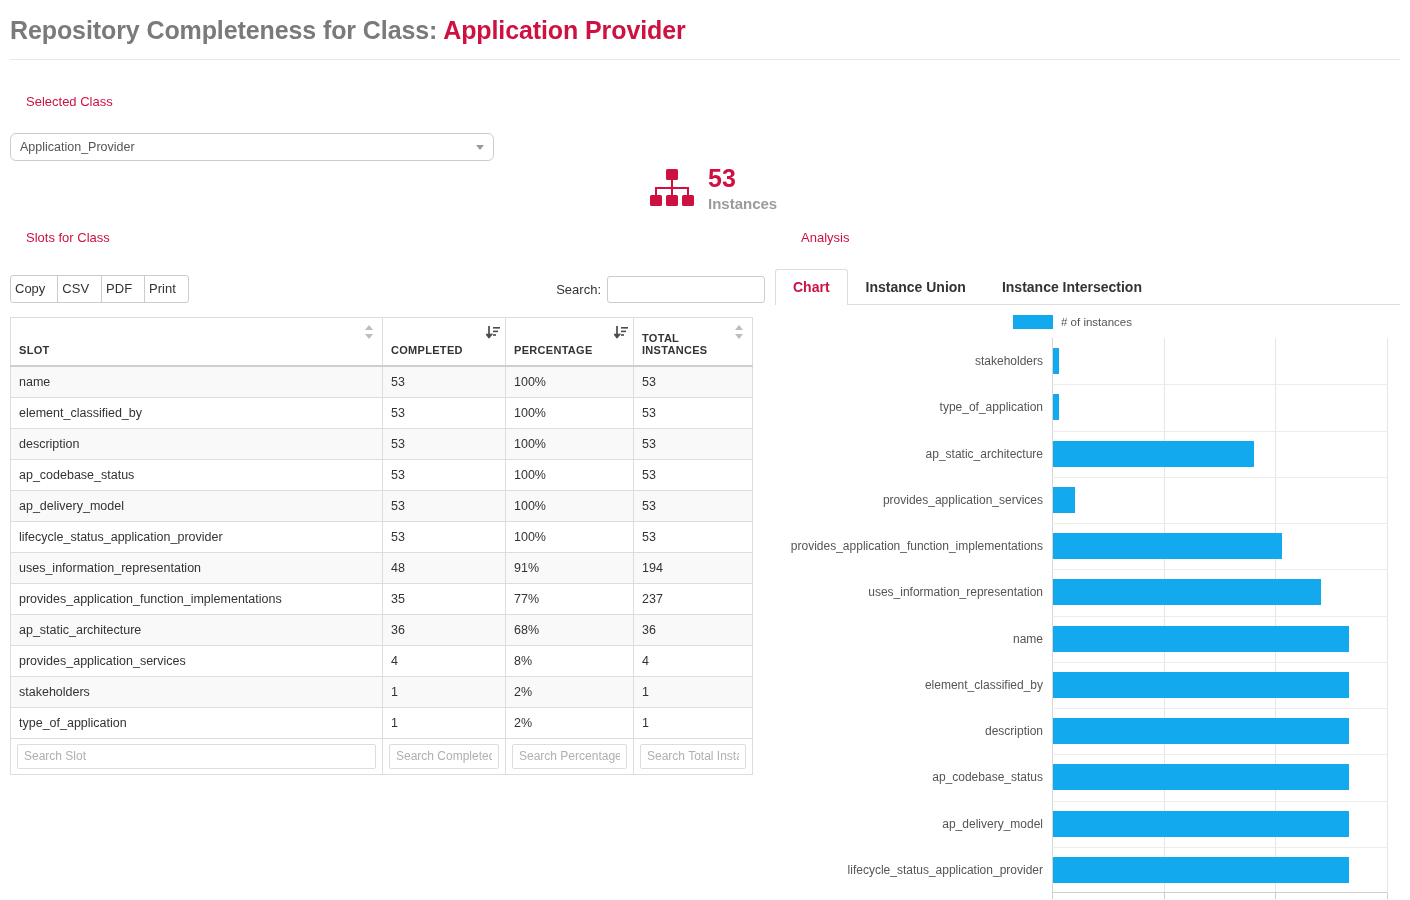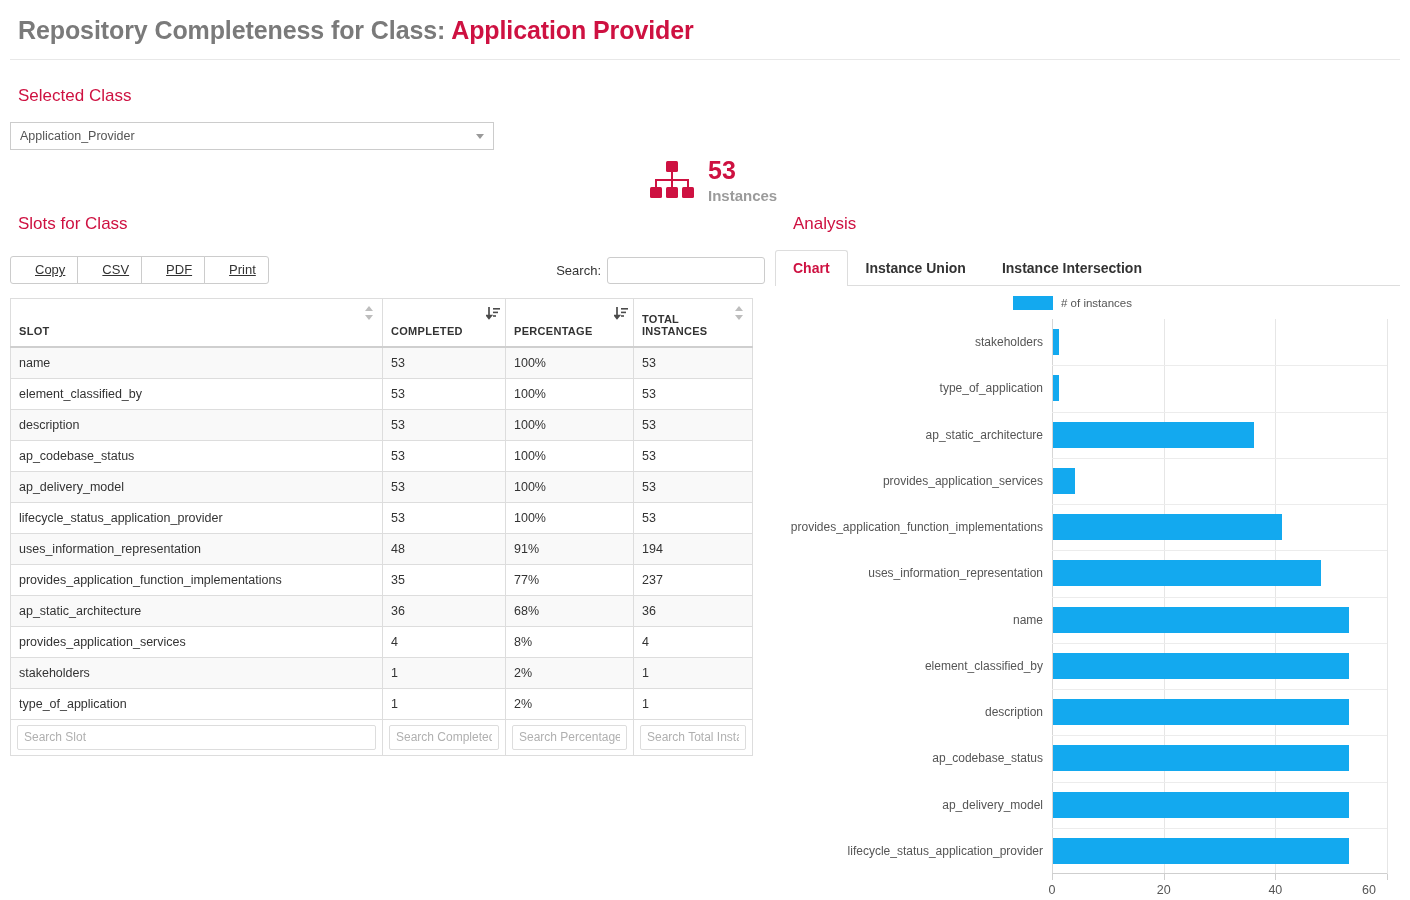--- a/index.html
+++ b/index.html
@@ -11,44 +11,44 @@
     color: #333;
     overflow: hidden;
   }
   .page { width: 1410px; height: 900px; position: relative; }
 
   
   .page-title {
     font-size: 25px;
     font-weight: bold;
     color: #7a7a7a;
-    padding: 16px 0 0 18px;
+    padding: 16px 0 0 10px;
     letter-spacing: -0.1px;
     white-space: nowrap;
   }
   .page-title .accent { color: #ce1141; }
   .hr {
     border: 0; border-top: 1px solid #e8e8e8;
     margin: 14px 10px 0 10px;
   }
 
   
   .selclass-wrap { position: relative; height: 120px; }
   .section-heading {
     color: #ce1141;
-    font-size: 17px;
+    font-size: 13px;
     font-weight: normal;
-    margin: 8px;
+    margin: 16px;
     padding: 18px 0 8px 10px;
   }
   .select-box {
     margin-left: 10px;
     width: 484px; height: 28px;
     border: 1px solid #ccc;
-    border-radius: 0;
+    border-radius: 6px;
     background: #fff;
     font-size: 12.5px;
     color: #555;
     padding: 0 24px 0 9px;
     line-height: 26px;
     position: relative;
     white-space: nowrap;
     overflow: hidden;
   }
   .select-caret {
@@ -80,25 +80,24 @@
     display: flex; align-items: center;
     margin: 0 10px 0 10px;
     height: 40px;
   }
   .btn-group { display: flex; }
   .btn {
     border: 1px solid #ccc;
     background: #fff;
     font-size: 13px;
     color: #333;
-    padding: 5px 12px 6px 24px;
+    padding: 5px 12px 6px 4px;
     cursor: pointer;
     margin-left: -1px;
     font-family: "Liberation Sans", sans-serif;
-    text-decoration: underline;
   }
   .btn:first-child { margin-left: 0; border-radius: 3px 0 0 3px; }
   .btn:last-child { border-radius: 0 3px 3px 0; }
 
   .search-area {
     margin-left: auto;
     display: flex; align-items: center;
     font-size: 13px; color: #333;
   }
   .search-label { margin-right: 6px; }

